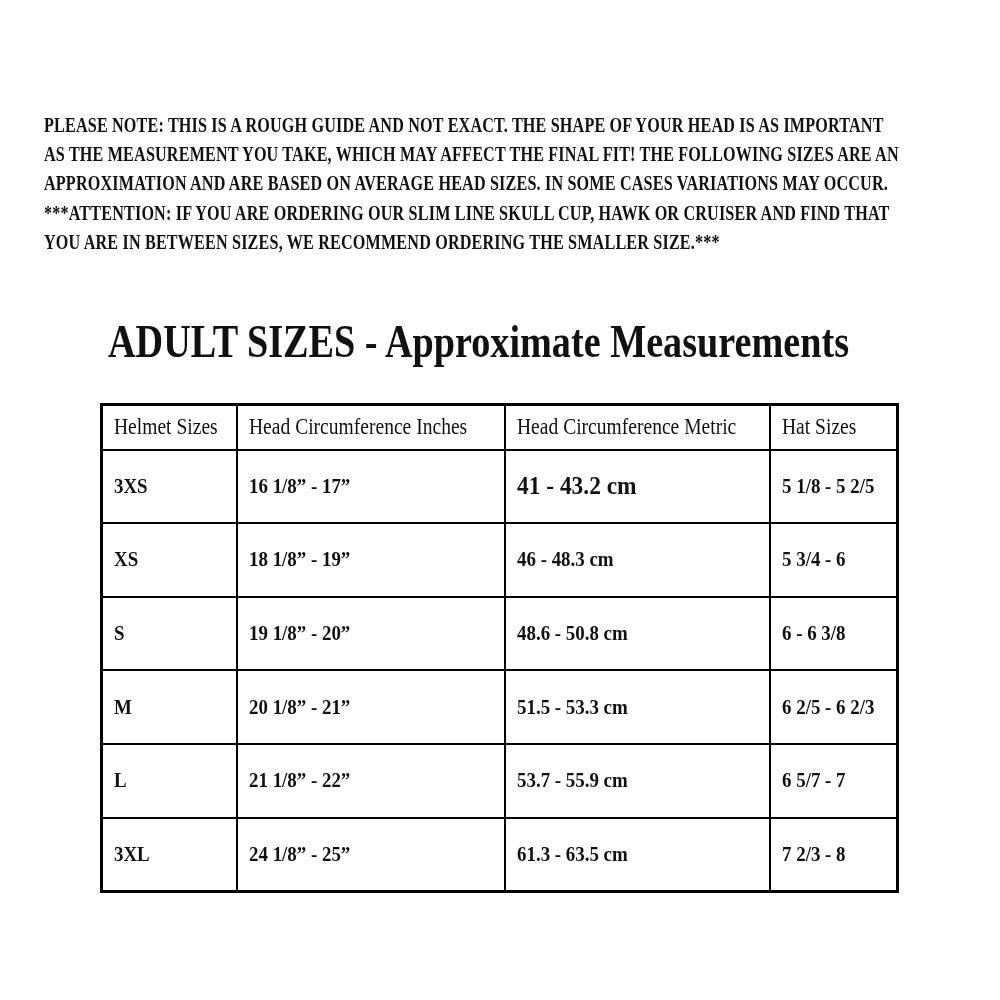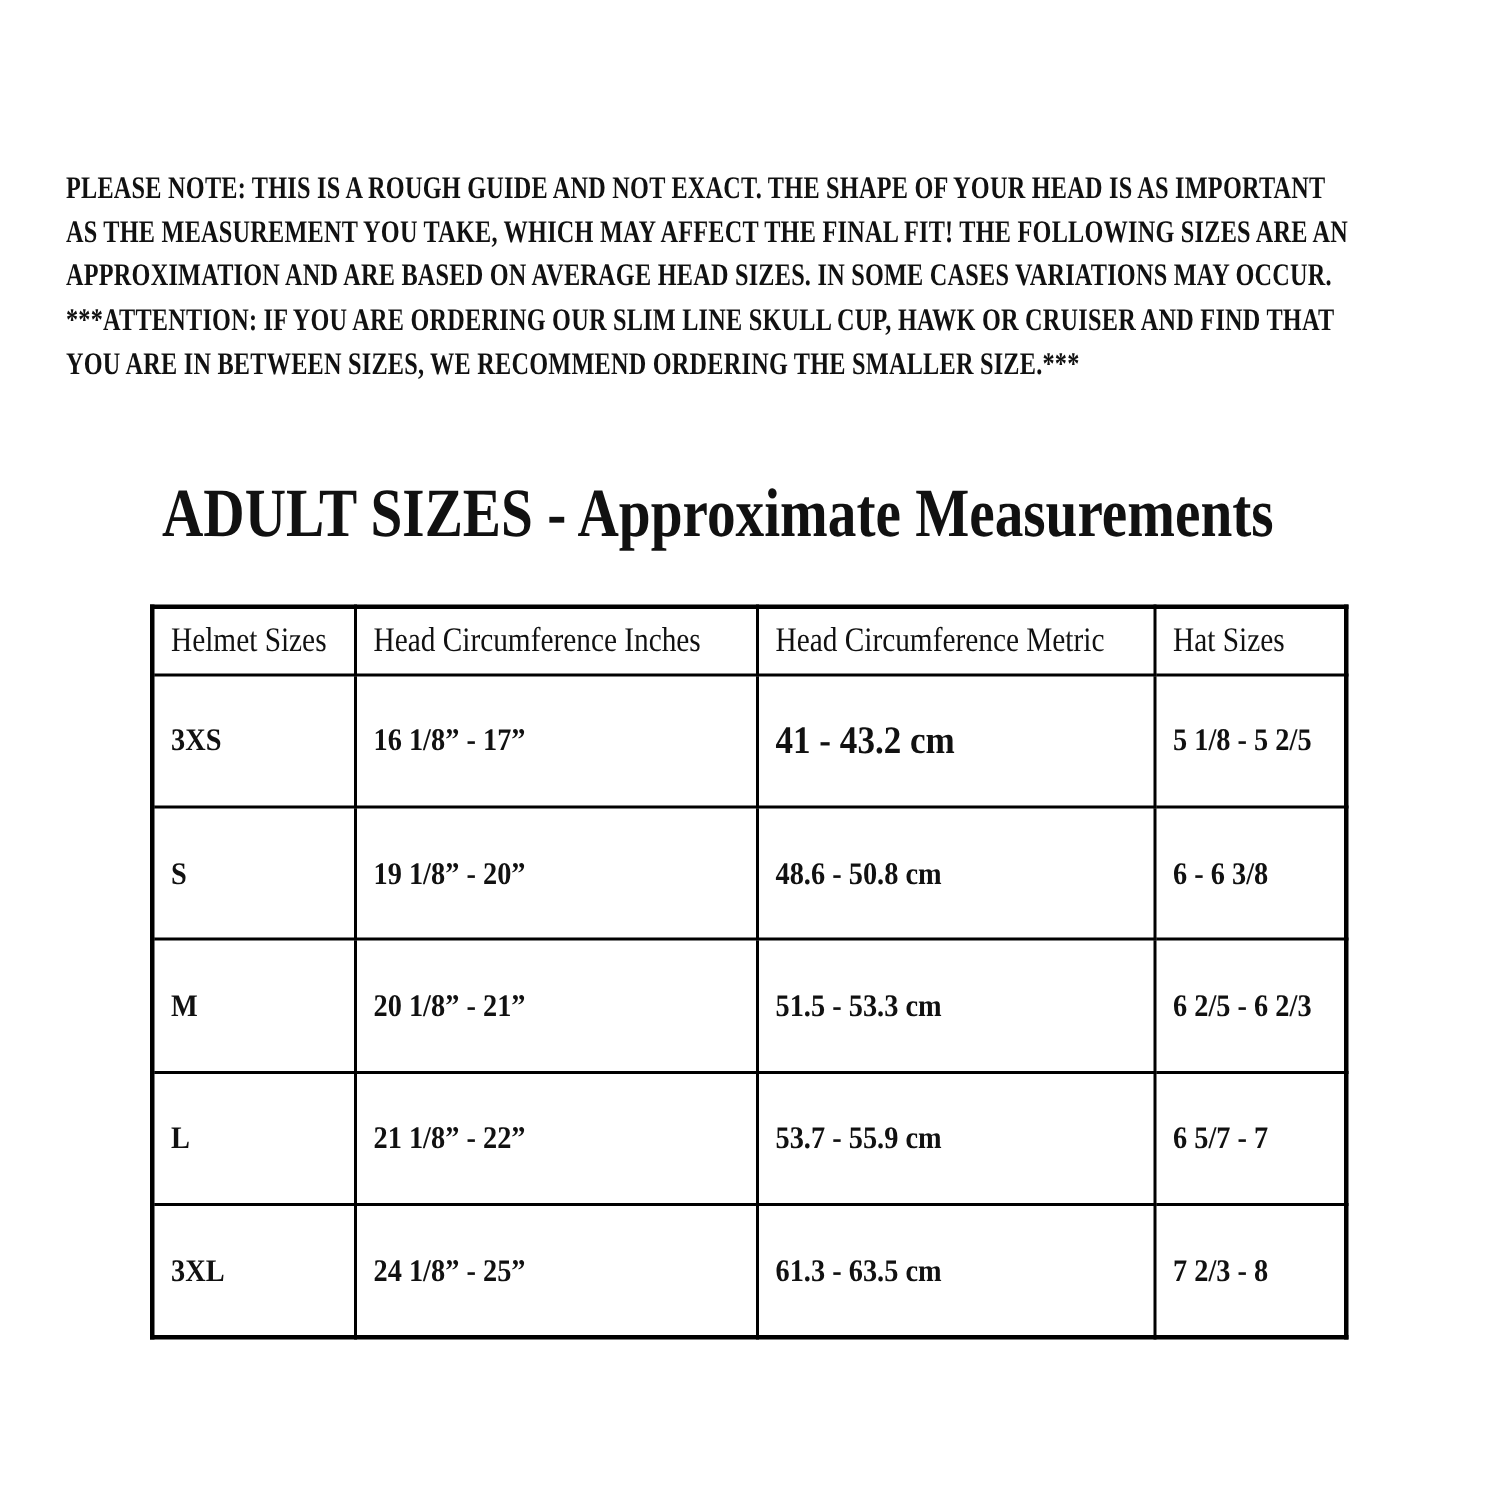--- a/index.html
+++ b/index.html
@@ -118,20 +118,26 @@
       </tr>
     </thead>
     <tbody>
       <tr>
         <td><span class="cx cx-d">3XS</span></td>
         <td><span class="cx cx-d">16 1/8” - 17”</span></td>
         <td><span class="cx cx-d-big">41 - 43.2 cm</span></td>
         <td><span class="cx cx-d">5 1/8 - 5 2/5</span></td>
       </tr>
       <tr>
+        <td><span class="cx cx-d">XS</span></td>
+        <td><span class="cx cx-d">18 1/8” - 19”</span></td>
+        <td><span class="cx cx-d">46 - 48.3 cm</span></td>
+        <td><span class="cx cx-d">5 3/4 - 6</span></td>
+      </tr>
+      <tr>
         <td><span class="cx cx-d">S</span></td>
         <td><span class="cx cx-d">19 1/8” - 20”</span></td>
         <td><span class="cx cx-d">48.6 - 50.8 cm</span></td>
         <td><span class="cx cx-d">6 - 6 3/8</span></td>
       </tr>
       <tr>
         <td><span class="cx cx-d">M</span></td>
         <td><span class="cx cx-d">20 1/8” - 21”</span></td>
         <td><span class="cx cx-d">51.5 - 53.3 cm</span></td>
         <td><span class="cx cx-d">6 2/5 - 6 2/3</span></td>

